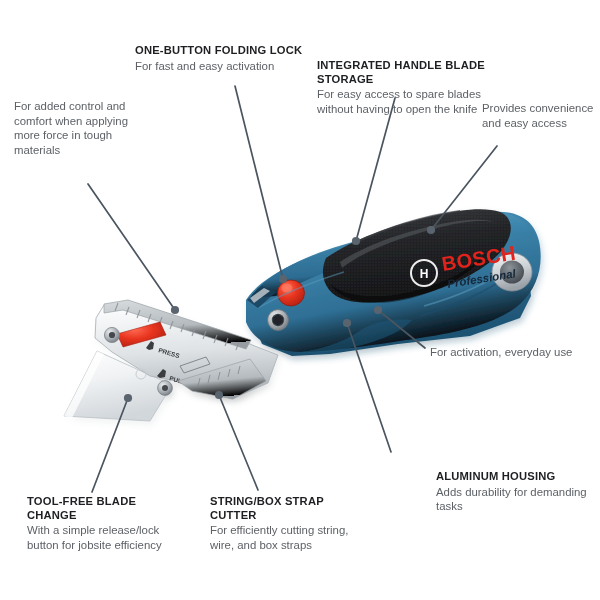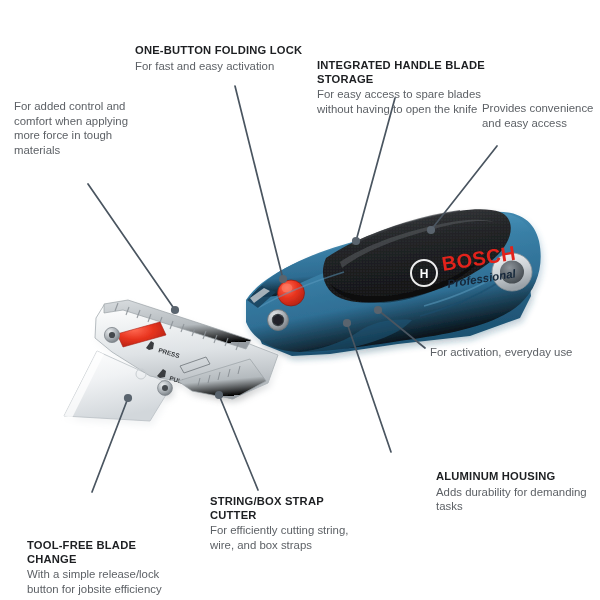--- a/index.html
+++ b/index.html
@@ -34,21 +34,21 @@
     margin:0;
     white-space:pre-line;
   }
 
   #c-thumb-rest{left:14px;  top:99px;  width:160px;}
   #c-folding-lock{left:135px;top:44px;  width:175px;}
   #c-blade-storage{left:317px;top:36px; width:182px;margin-top:23px;}
   #c-belt-clip{left:482px; top:101px; width:112px;}
   #c-compact{left:430px;  top:345px; width:166px;}
   #c-aluminum{left:396px; top:470px; width:200px;margin-left:40px;}
-  #c-tool-free{left:27px;  top:495px; width:175px;margin-top:44px;}
+  #c-tool-free{left:27px;  top:495px; width:175px;}
   #c-strap-cutter{left:210px;top:495px;width:165px;}
 
   
   #leaders{position:absolute;left:0;top:0;width:600px;height:600px;pointer-events:none;}
 
   
   #product{position:absolute;left:0;top:0;width:600px;height:600px;pointer-events:none;}
 </style>
 </head>
 <body>

